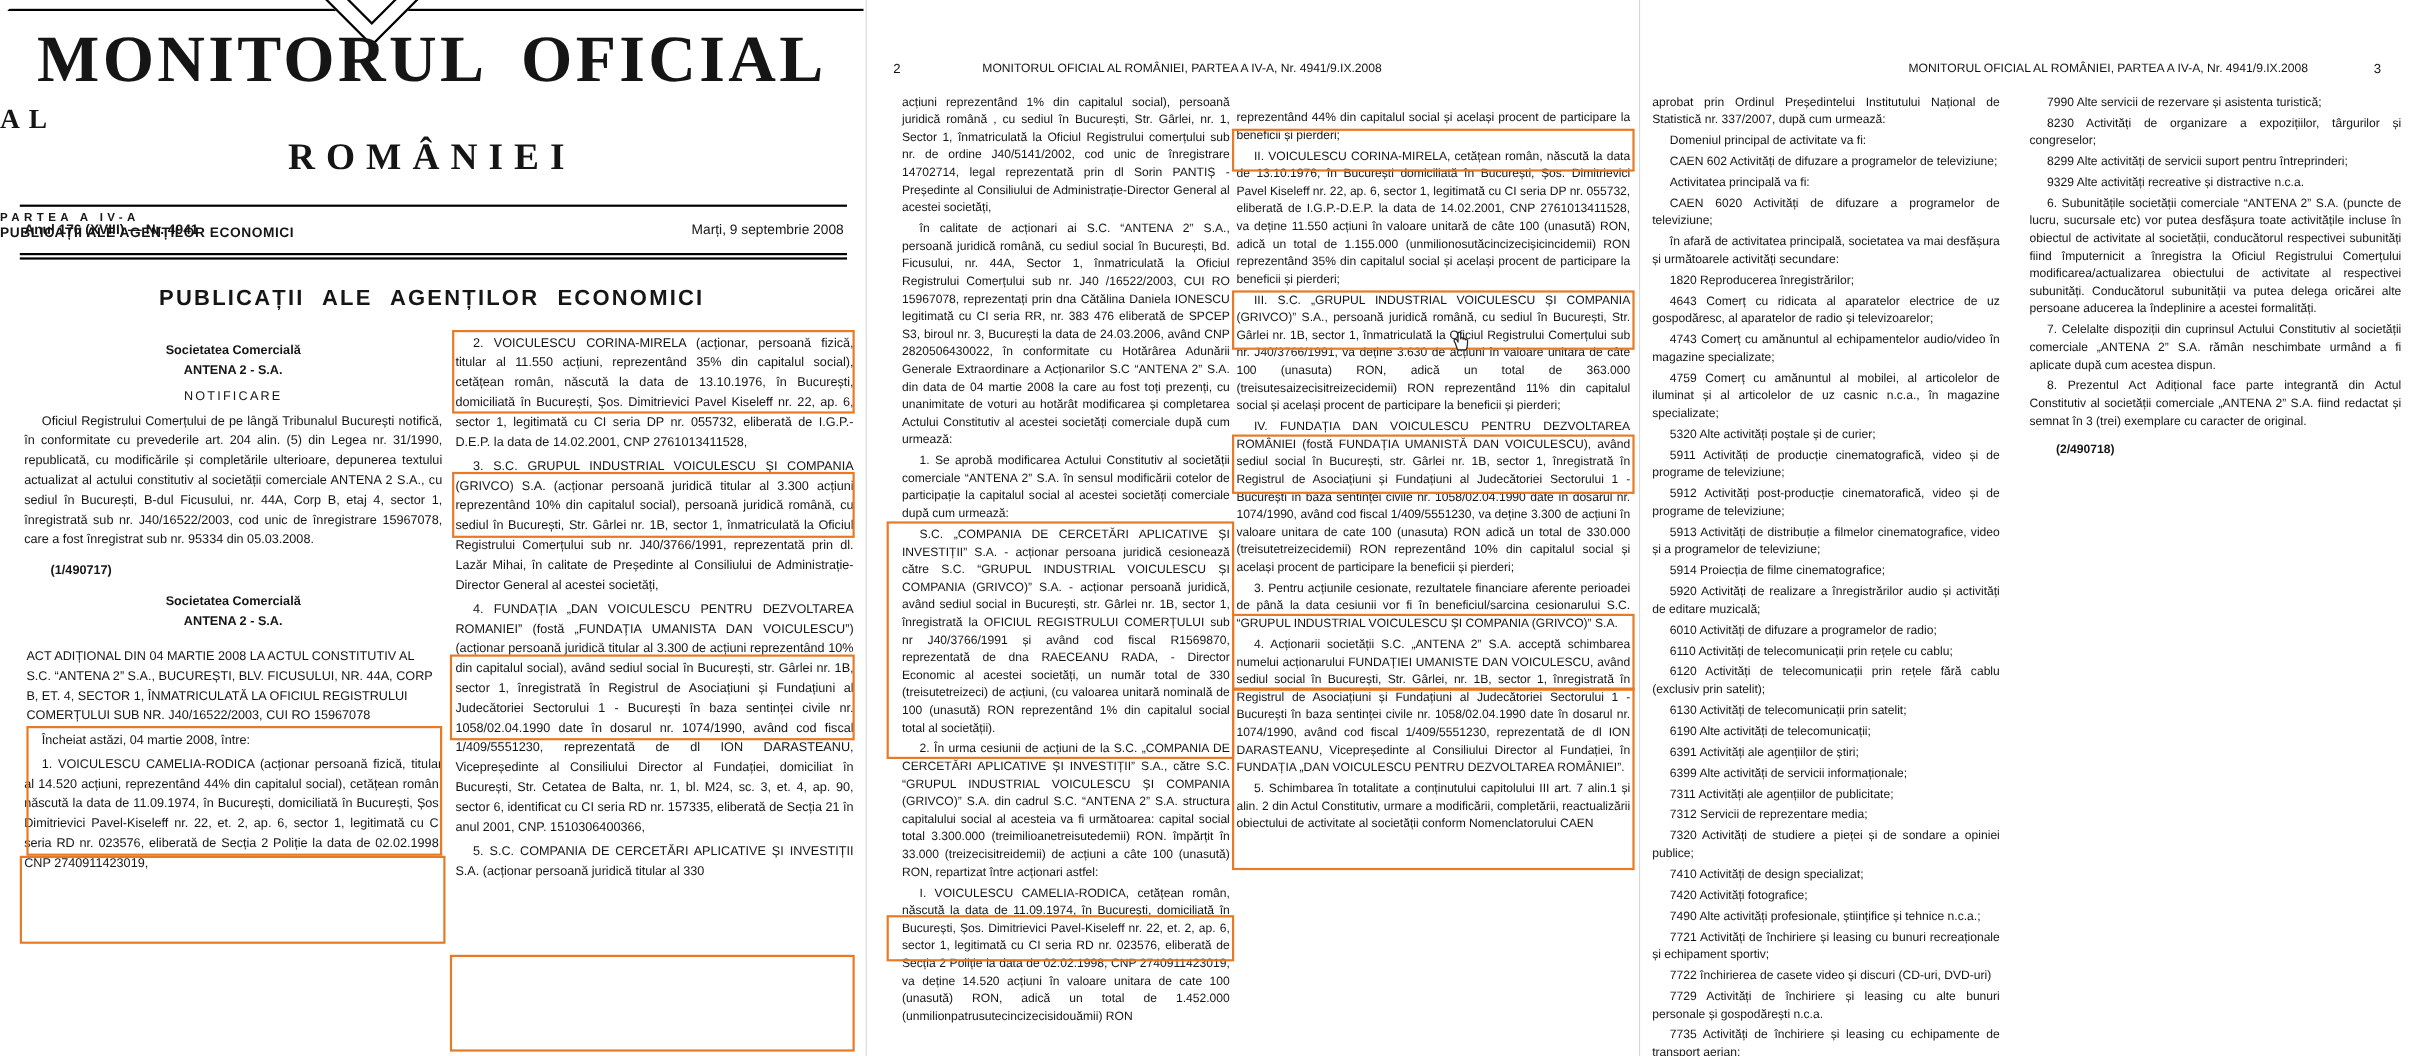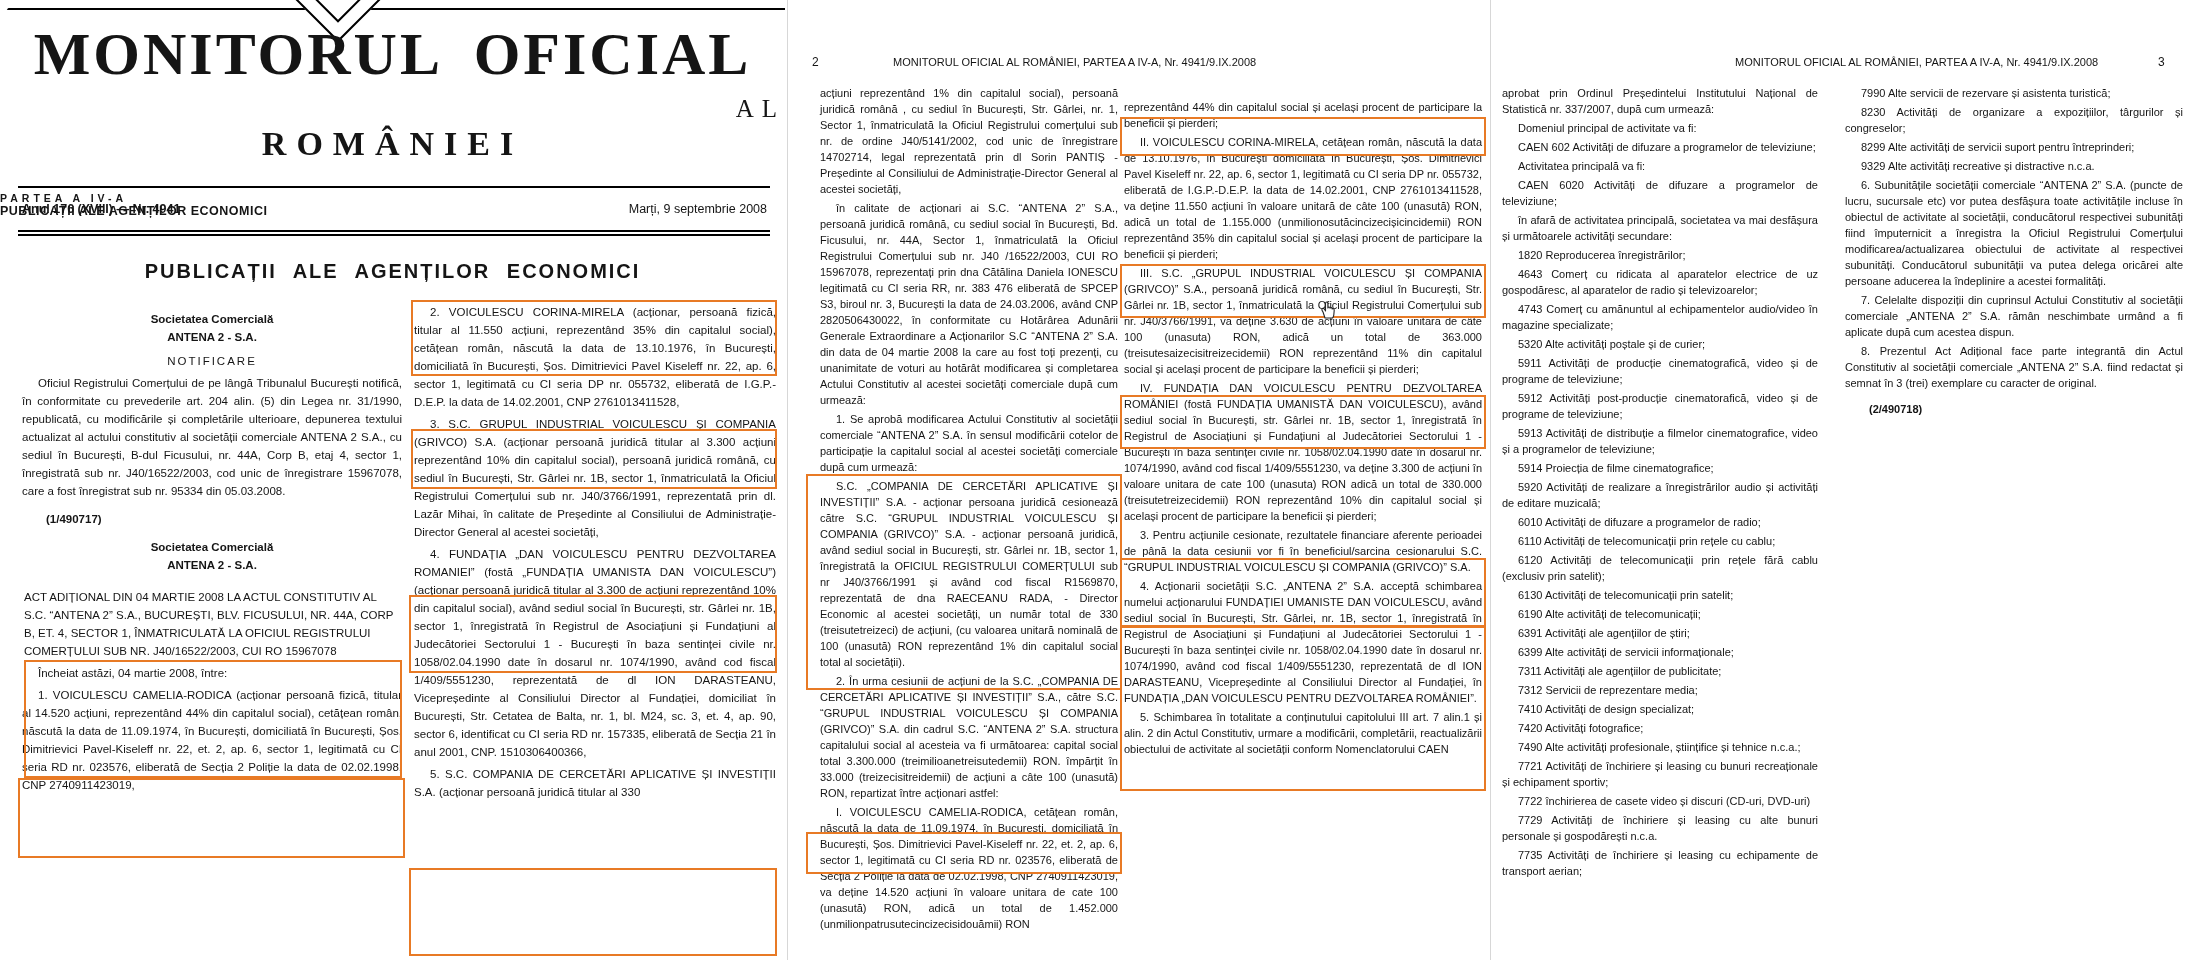--- a/index.html
+++ b/index.html
@@ -12,22 +12,22 @@
   .seam{position:absolute;top:0;width:1px;height:960px;background:#d7d7d7;}
 
   
   .topline{position:absolute;left:0;top:8px;width:785px;height:2px;background:#000;}
   .dia{position:absolute;border:2px solid #000;background:#fff;transform:rotate(45deg);}
   .dia.outer{left:308px;top:-30px;width:56px;height:56px;}
   .dia.inner{left:322px;top:-16px;width:28px;height:28px;}
   .m-title{position:absolute;left:0;top:20px;width:785px;text-align:center;
     font-family:"Liberation Serif",serif;font-size:60px;font-weight:bold;
     letter-spacing:3px;word-spacing:16px;}
-  .m-al{position:absolute;left:0;top:95px;width:785px;text-align:right;
-    font-family:"Liberation Serif",serif;font-size:25px;font-weight:normal;letter-spacing:8px;}
+  .m-al{position:absolute;left:0;top:95px;width:785px;text-align:left;
+    font-family:"Liberation Serif",serif;font-size:25px;font-weight:bold;letter-spacing:8px;}
   .m-rom{position:absolute;left:0;top:125px;width:785px;text-align:center;
     font-family:"Liberation Serif",serif;font-size:34px;font-weight:bold;letter-spacing:10px;}
   .rule1{position:absolute;left:18px;top:186px;width:752px;height:2px;background:#000;}
   .rule2{position:absolute;left:18px;top:230px;width:752px;height:6px;
     border-top:2px solid #000;border-bottom:2px solid #000;box-sizing:border-box;}
   .hd-left{position:absolute;left:22px;top:202px;font-size:12.5px;font-weight:bold;}
   .hd-center{position:absolute;left:0;top:192px;width:785px;text-align:left;font-weight:bold;}
   .hd-center .l1{font-size:10.5px;letter-spacing:4px;}
   .hd-center .l2{font-size:12.5px;letter-spacing:0.5px;}
   .hd-right{position:absolute;right:18px;top:202px;font-size:12.5px;}
@@ -135,35 +135,37 @@
     <div class="col" id="p3c1">
         <p class="s-cont">aprobat prin Ordinul Președintelui Institutului Național de Statistică nr. 337/2007, după cum urmează:</p>
         <p class="s-p">Domeniul principal de activitate va fi:</p>
         <p class="s-p">CAEN 602 Activități de difuzare a programelor de televiziune;</p>
         <p class="s-p">Activitatea principală va fi:</p>
         <p class="s-p">CAEN 6020 Activități de difuzare a programelor de televiziune;</p>
         <p class="s-p">în afară de activitatea principală, societatea va mai desfășura și următoarele activități secundare:</p>
         <p class="s-p">1820 Reproducerea înregistrărilor;</p>
         <p class="s-p">4643 Comerț cu ridicata al aparatelor electrice de uz gospodăresc, al aparatelor de radio și televizoarelor;</p>
         <p class="s-p">4743 Comerț cu amănuntul al echipamentelor audio/video în magazine specializate;</p>
+        <p class="s-p">4759 Comerț cu amănuntul al mobilei, al articolelor de iluminat și al articolelor de uz casnic n.c.a., în magazine specializate;</p>
         <p class="s-p">5320 Alte activități poștale și de curier;</p>
         <p class="s-p">5911 Activități de producție cinematografică, video și de programe de televiziune;</p>
         <p class="s-p">5912 Activități post-producție cinematorafică, video și de programe de televiziune;</p>
         <p class="s-p">5913 Activități de distribuție a filmelor cinematografice, video și a programelor de televiziune;</p>
         <p class="s-p">5914 Proiecția de filme cinematografice;</p>
         <p class="s-p">5920 Activități de realizare a înregistrărilor audio și activități de editare muzicală;</p>
         <p class="s-p">6010 Activități de difuzare a programelor de radio;</p>
         <p class="s-p">6110 Activități de telecomunicații prin rețele cu cablu;</p>
         <p class="s-p">6120 Activități de telecomunicații prin rețele fără cablu (exclusiv prin satelit);</p>
         <p class="s-p">6130 Activități de telecomunicații prin satelit;</p>
         <p class="s-p">6190 Alte activități de telecomunicații;</p>
         <p class="s-p">6391 Activități ale agențiilor de știri;</p>
         <p class="s-p">6399 Alte activități de servicii informaționale;</p>
         <p class="s-p">7311 Activități ale agențiilor de publicitate;</p>
         <p class="s-p">7312 Servicii de reprezentare media;</p>
+        <p class="s-p">7320 Activități de studiere a pieței și de sondare a opiniei publice;</p>
         <p class="s-p">7410 Activități de design specializat;</p>
         <p class="s-p">7420 Activități fotografice;</p>
         <p class="s-p">7490 Alte activități profesionale, științifice și tehnice n.c.a.;</p>
         <p class="s-p">7721 Activități de închiriere și leasing cu bunuri recreaționale și echipament sportiv;</p>
         <p class="s-p">7722 închirierea de casete video și discuri (CD-uri, DVD-uri)</p>
         <p class="s-p">7729 Activități de închiriere și leasing cu alte bunuri personale și gospodărești n.c.a.</p>
         <p class="s-p">7735 Activități de închiriere și leasing cu echipamente de transport aerian;</p>
       </div>
     <div class="col" id="p3c2">
         <p class="s-p">7990 Alte servicii de rezervare și asistenta turistică;</p>

